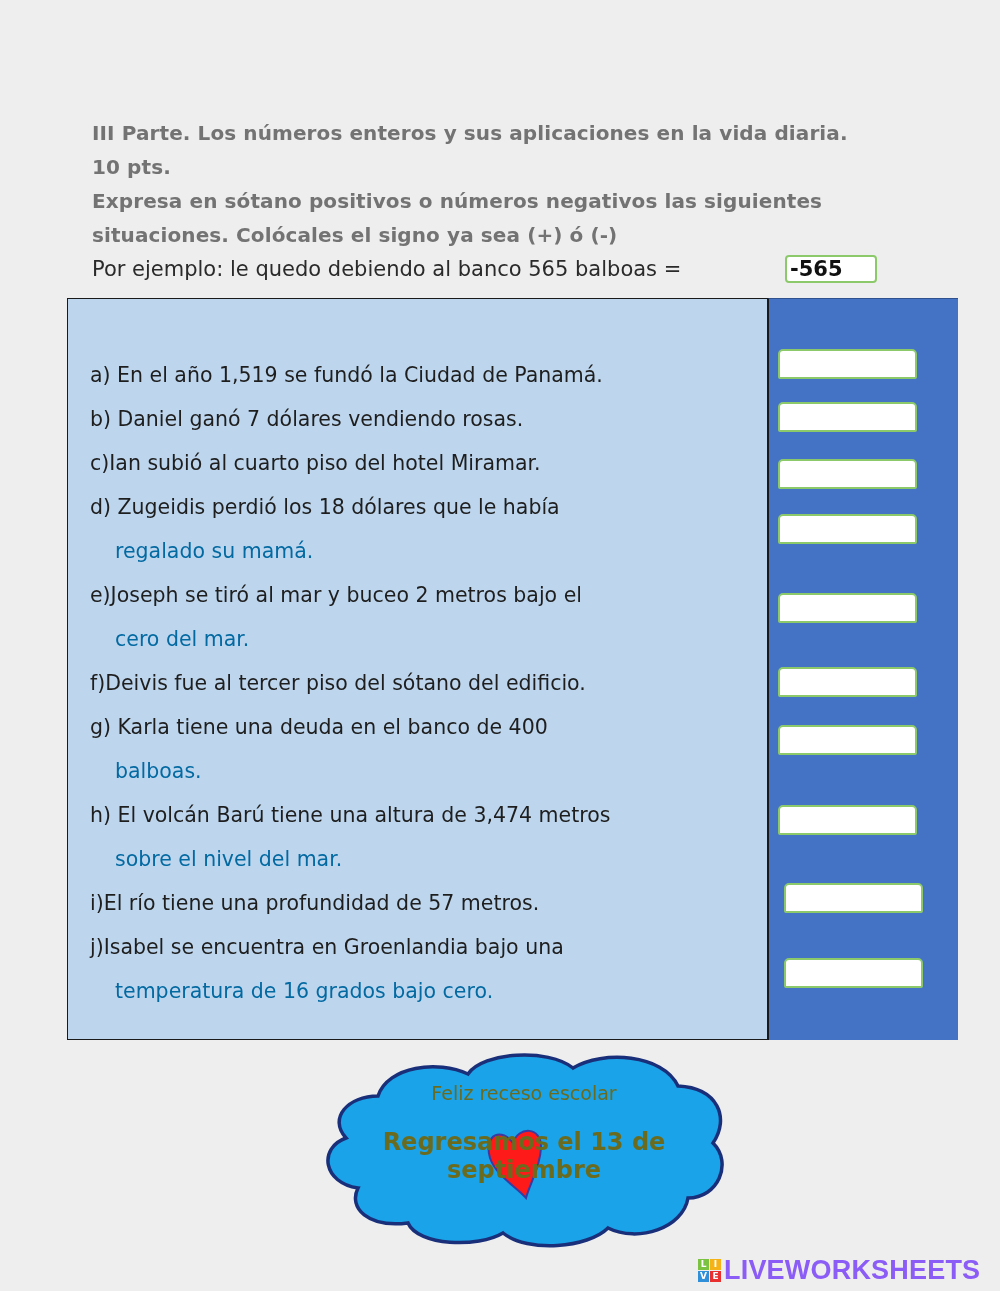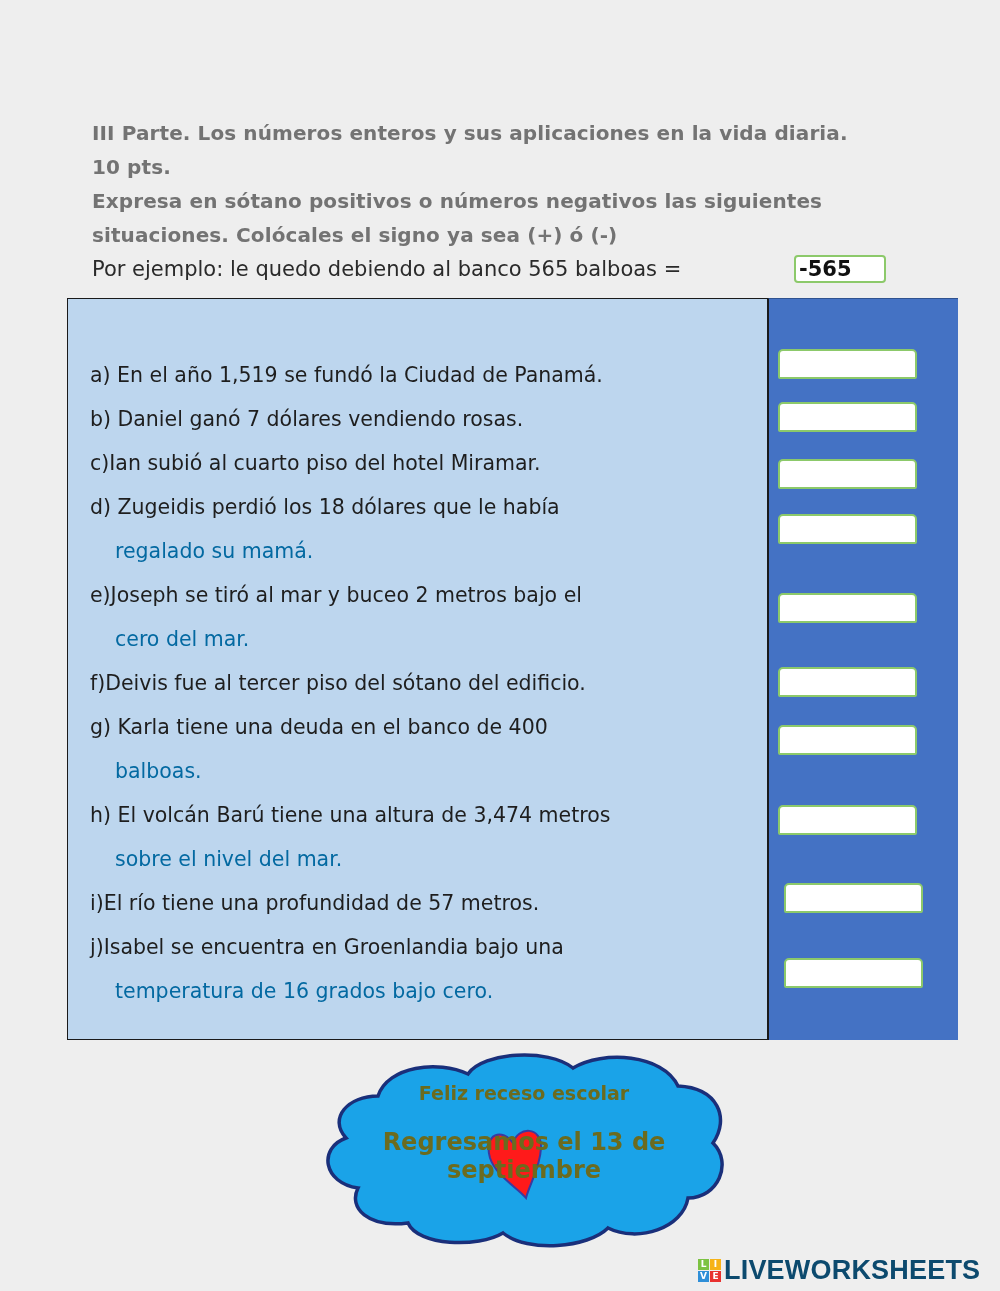--- a/index.html
+++ b/index.html
@@ -2,34 +2,34 @@
 <html><head>
 <meta charset="utf-8">
 <style>
   html, body { margin:0; padding:0; }
   body { width:1000px; height:1291px; background:#eeeeee; position:relative; overflow:hidden;
          font-family:"DejaVu Sans", sans-serif; color:#1a1a1a; }
   .abs { position:absolute; }
   .hdr { left:92px; font-size:20px; font-weight:bold; color:#737373; letter-spacing:0.1px; white-space:nowrap; }
   .example { left:92px; top:257px; font-size:21px; color:#2a2a2a; white-space:nowrap; }
   .example-box { left:785px; top:255px; width:92px; height:28px; border:2px solid #8cc96a; border-radius:4px;
-                 background:#fff; font-weight:bold; font-size:21px; color:#111; box-sizing:border-box; padding-left:3px; line-height:24px;margin-left:9px; }
+                 background:#fff; font-weight:bold; font-size:21px; color:#111; box-sizing:border-box; padding-left:3px; line-height:24px; }
   .panel-left { left:67px; top:298px; width:701px; height:742px; background:#bdd6ee; border:1px solid #1a1a1a; box-sizing:border-box; }
   .panel-right { left:768px; top:298px; width:190px; height:742px; background:#4472c4; border-left:1px solid #1a1a1a; border-top:1px solid #2f528f; box-sizing:border-box; }
   .item { left:90px; font-size:20.5px; color:#1e1e1e; white-space:nowrap; }
   .cont { left:115px; font-size:20.5px; color:#0369a1; white-space:nowrap; }
   .answer { width:139px; height:30px; background:#fff; border:2px solid #8cc96a; border-radius:5px 5px 2px 2px; box-sizing:border-box;
             font-size:18px; font-family:"DejaVu Sans", sans-serif; padding:0 6px; outline:none; }
   .cloud-wrap { left:318px; top:1048px; width:412px; height:200px; }
-  .cloud-line1 { left:318px; width:412px; top:1082px; text-align:center; font-weight:bold; font-size:19px; color:#6b6b1f; }
+  .cloud-line1 { left:318px; width:412px; top:1082px; text-align:center; font-weight:normal; font-size:19px; color:#6b6b1f; }
   .cloud-line2 { left:318px; width:412px; top:1128px; text-align:center; font-weight:bold; font-size:24px; color:#6b6b1f; }
   .logo { left:698px; top:1256px; height:28px; display:flex; align-items:center; }
   .logo-grid { display:grid; grid-template-columns:11px 11px; grid-template-rows:11px 11px; gap:1px; margin-right:3px; }
   .logo-grid span { display:flex; align-items:center; justify-content:center; font-size:9px; font-weight:bold; color:#fff; }
-  .logo-text { font-family:"Liberation Sans", sans-serif; font-weight:bold; font-size:27px; color:#0c4a6e; letter-spacing:0.2px; }
+  .logo-text { font-family:"Liberation Sans", sans-serif; font-weight:bold; font-size:27px; color:#8b5cf6; letter-spacing:0.2px; }
 </style>
 </head>
 <body>
 
 <div class="abs hdr" style="top:121px;">III Parte. Los números enteros y sus aplicaciones en la vida diaria.</div>
 <div class="abs hdr" style="top:155px;">10 pts.</div>
 <div class="abs hdr" style="top:189px;">Expresa en sótano positivos o números negativos las siguientes</div>
 <div class="abs hdr" style="top:223px;">situaciones. Colócales el signo ya sea (+)  ó (-)</div>
 
 <div class="abs example">Por ejemplo: le quedo debiendo al banco 565 balboas =</div>

